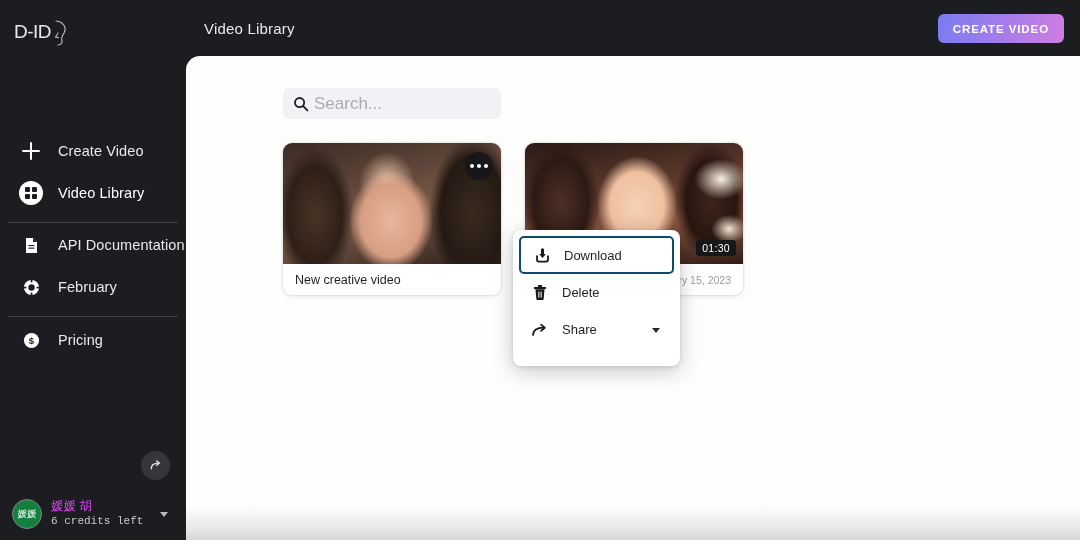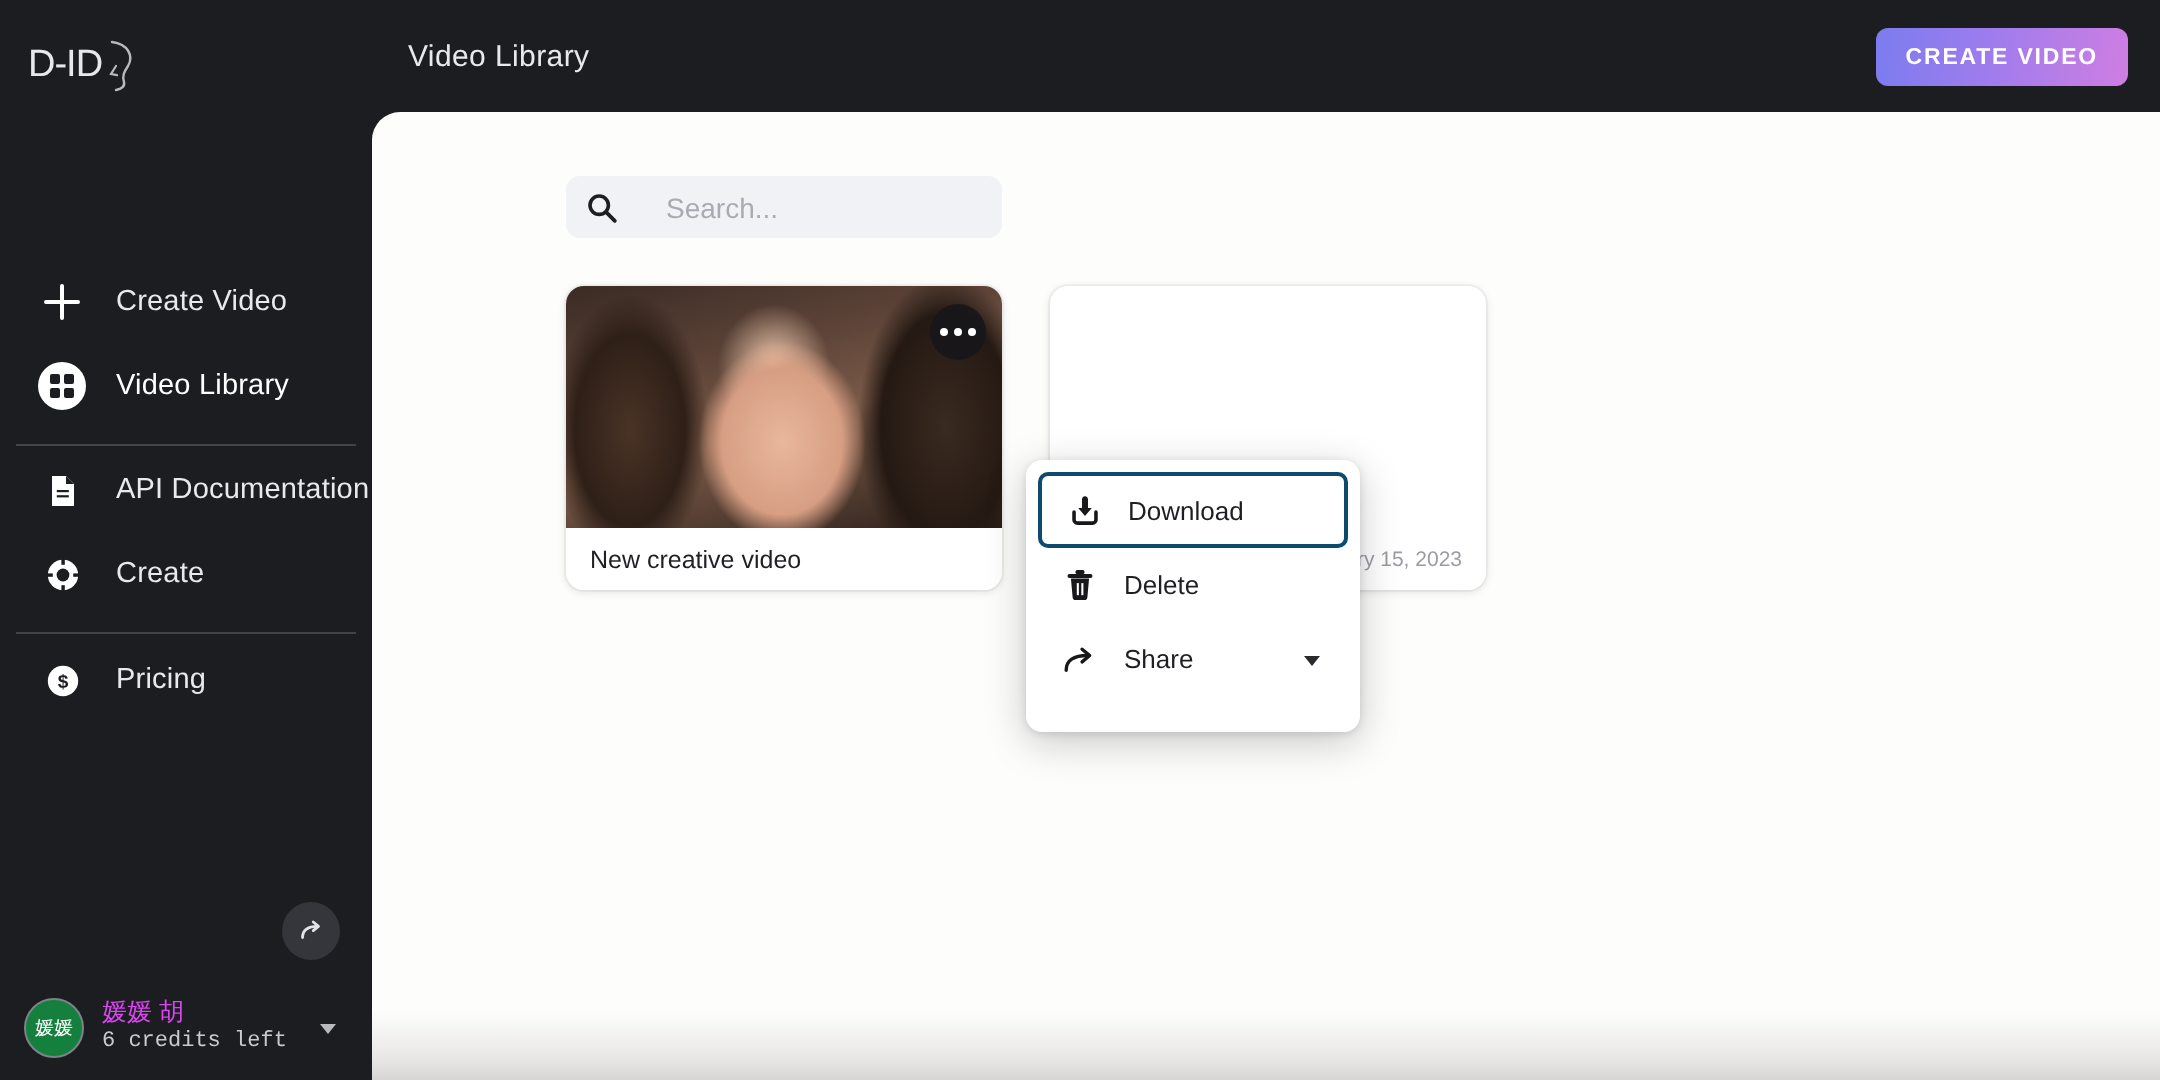--- a/index.html
+++ b/index.html
@@ -108,22 +108,22 @@
   
   #search-wrap {
     position: absolute; left: 97px; top: 32px;
     width: 218px; height: 31px;
     background: #f1f2f5; border-radius: 7px;
     display: flex; align-items: center;
   }
   #search-icon { margin-left: 10px; width: 16px; height: 16px; color: #1f1f22; display:flex; }
   #search-input {
     flex: 1; border: none; outline: none; background: transparent;
-    margin-left: 24px; margin-right: 10px;
-    font-size: 14px; color: #2b2b2e;
+    margin-left: 5px; margin-right: 10px;
+    font-size: 17px; color: #2b2b2e;
     font-family: "Liberation Sans", sans-serif;
   }
   #search-input::placeholder { color: #a8abb4; }
 
   
   .card {
     position: absolute; top: 87px;
     width: 218px; height: 152px;
     background: #ffffff;
     border-radius: 9px;
@@ -294,21 +294,21 @@
         <span class="nav-ico">
           <svg width="17" height="17" viewBox="0 0 17 17">
             <circle cx="8.5" cy="8.5" r="7.6" fill="#ffffff"></circle>
             <circle cx="8.5" cy="8.5" r="3.2" fill="#1c1d21"></circle>
             <rect x="7.7" y="0" width="1.7" height="3.4" fill="#1c1d21"></rect>
             <rect x="7.7" y="13.6" width="1.7" height="3.4" fill="#1c1d21"></rect>
             <rect x="0" y="7.7" width="3.4" height="1.7" fill="#1c1d21"></rect>
             <rect x="13.6" y="7.7" width="3.4" height="1.7" fill="#1c1d21"></rect>
           </svg>
         </span>
-        <span class="nav-label">Create</span>
+        <span class="nav-label">February</span>
       </div>
     </div>
 
     <div class="divider" style="top:316px"></div>
 
     <div class="nav-group" style="top:319px">
       <div class="nav-item">
         <span class="nav-ico">
           <svg width="17" height="17" viewBox="0 0 17 17">
             <circle cx="8.5" cy="8.5" r="7.6" fill="#ffffff"></circle>
@@ -362,20 +362,24 @@
             <span></span>
         </button>
       </div>
       <div class="card-meta">
         <span class="card-name">New creative video</span>
         <span class="card-date"></span>
       </div>
     </div>
 
     <div class="card" id="card-1">
+      <div class="thumb thumb-b">
+        <div class="bg"></div>
+        <span class="duration-badge">01:30</span>
+      </div>
       <div class="card-meta">
         <span class="card-name">New creative video</span>
         <span class="card-date">February 15, 2023</span>
       </div>
     </div>
 
     <div id="ctx-menu">
 
       <div class="ctx-item highlight">
         <span class="ctx-ico">

